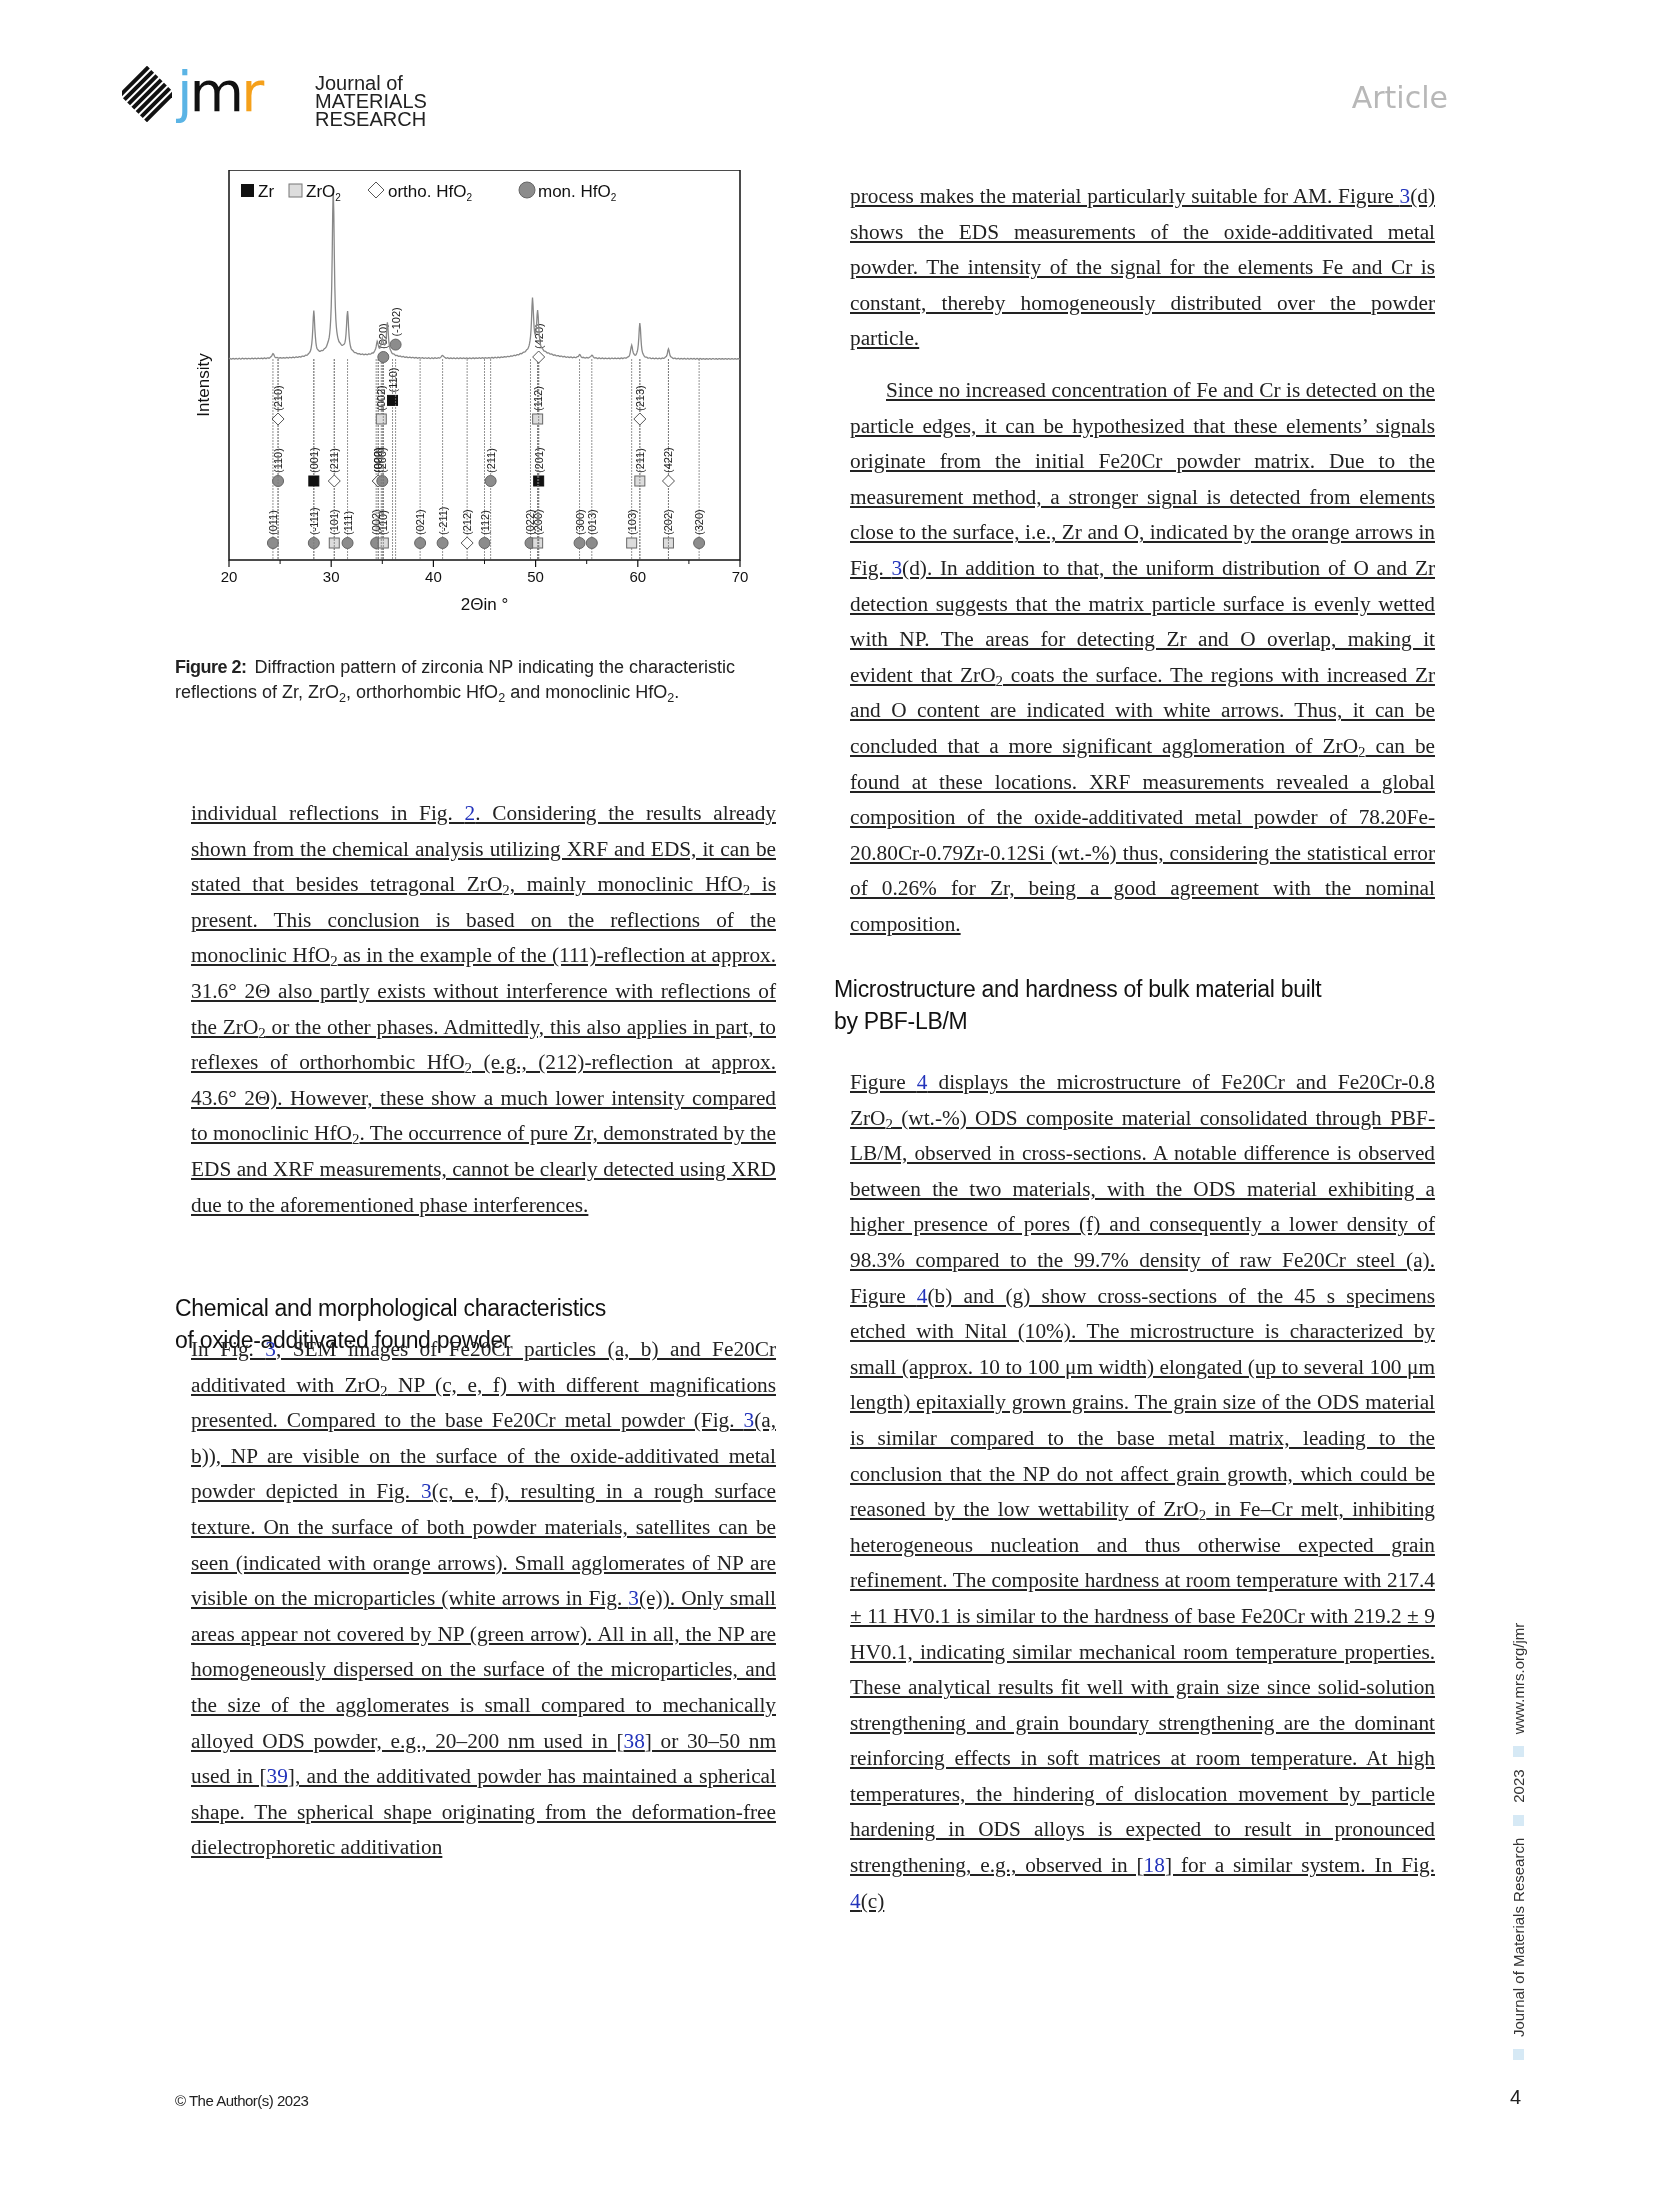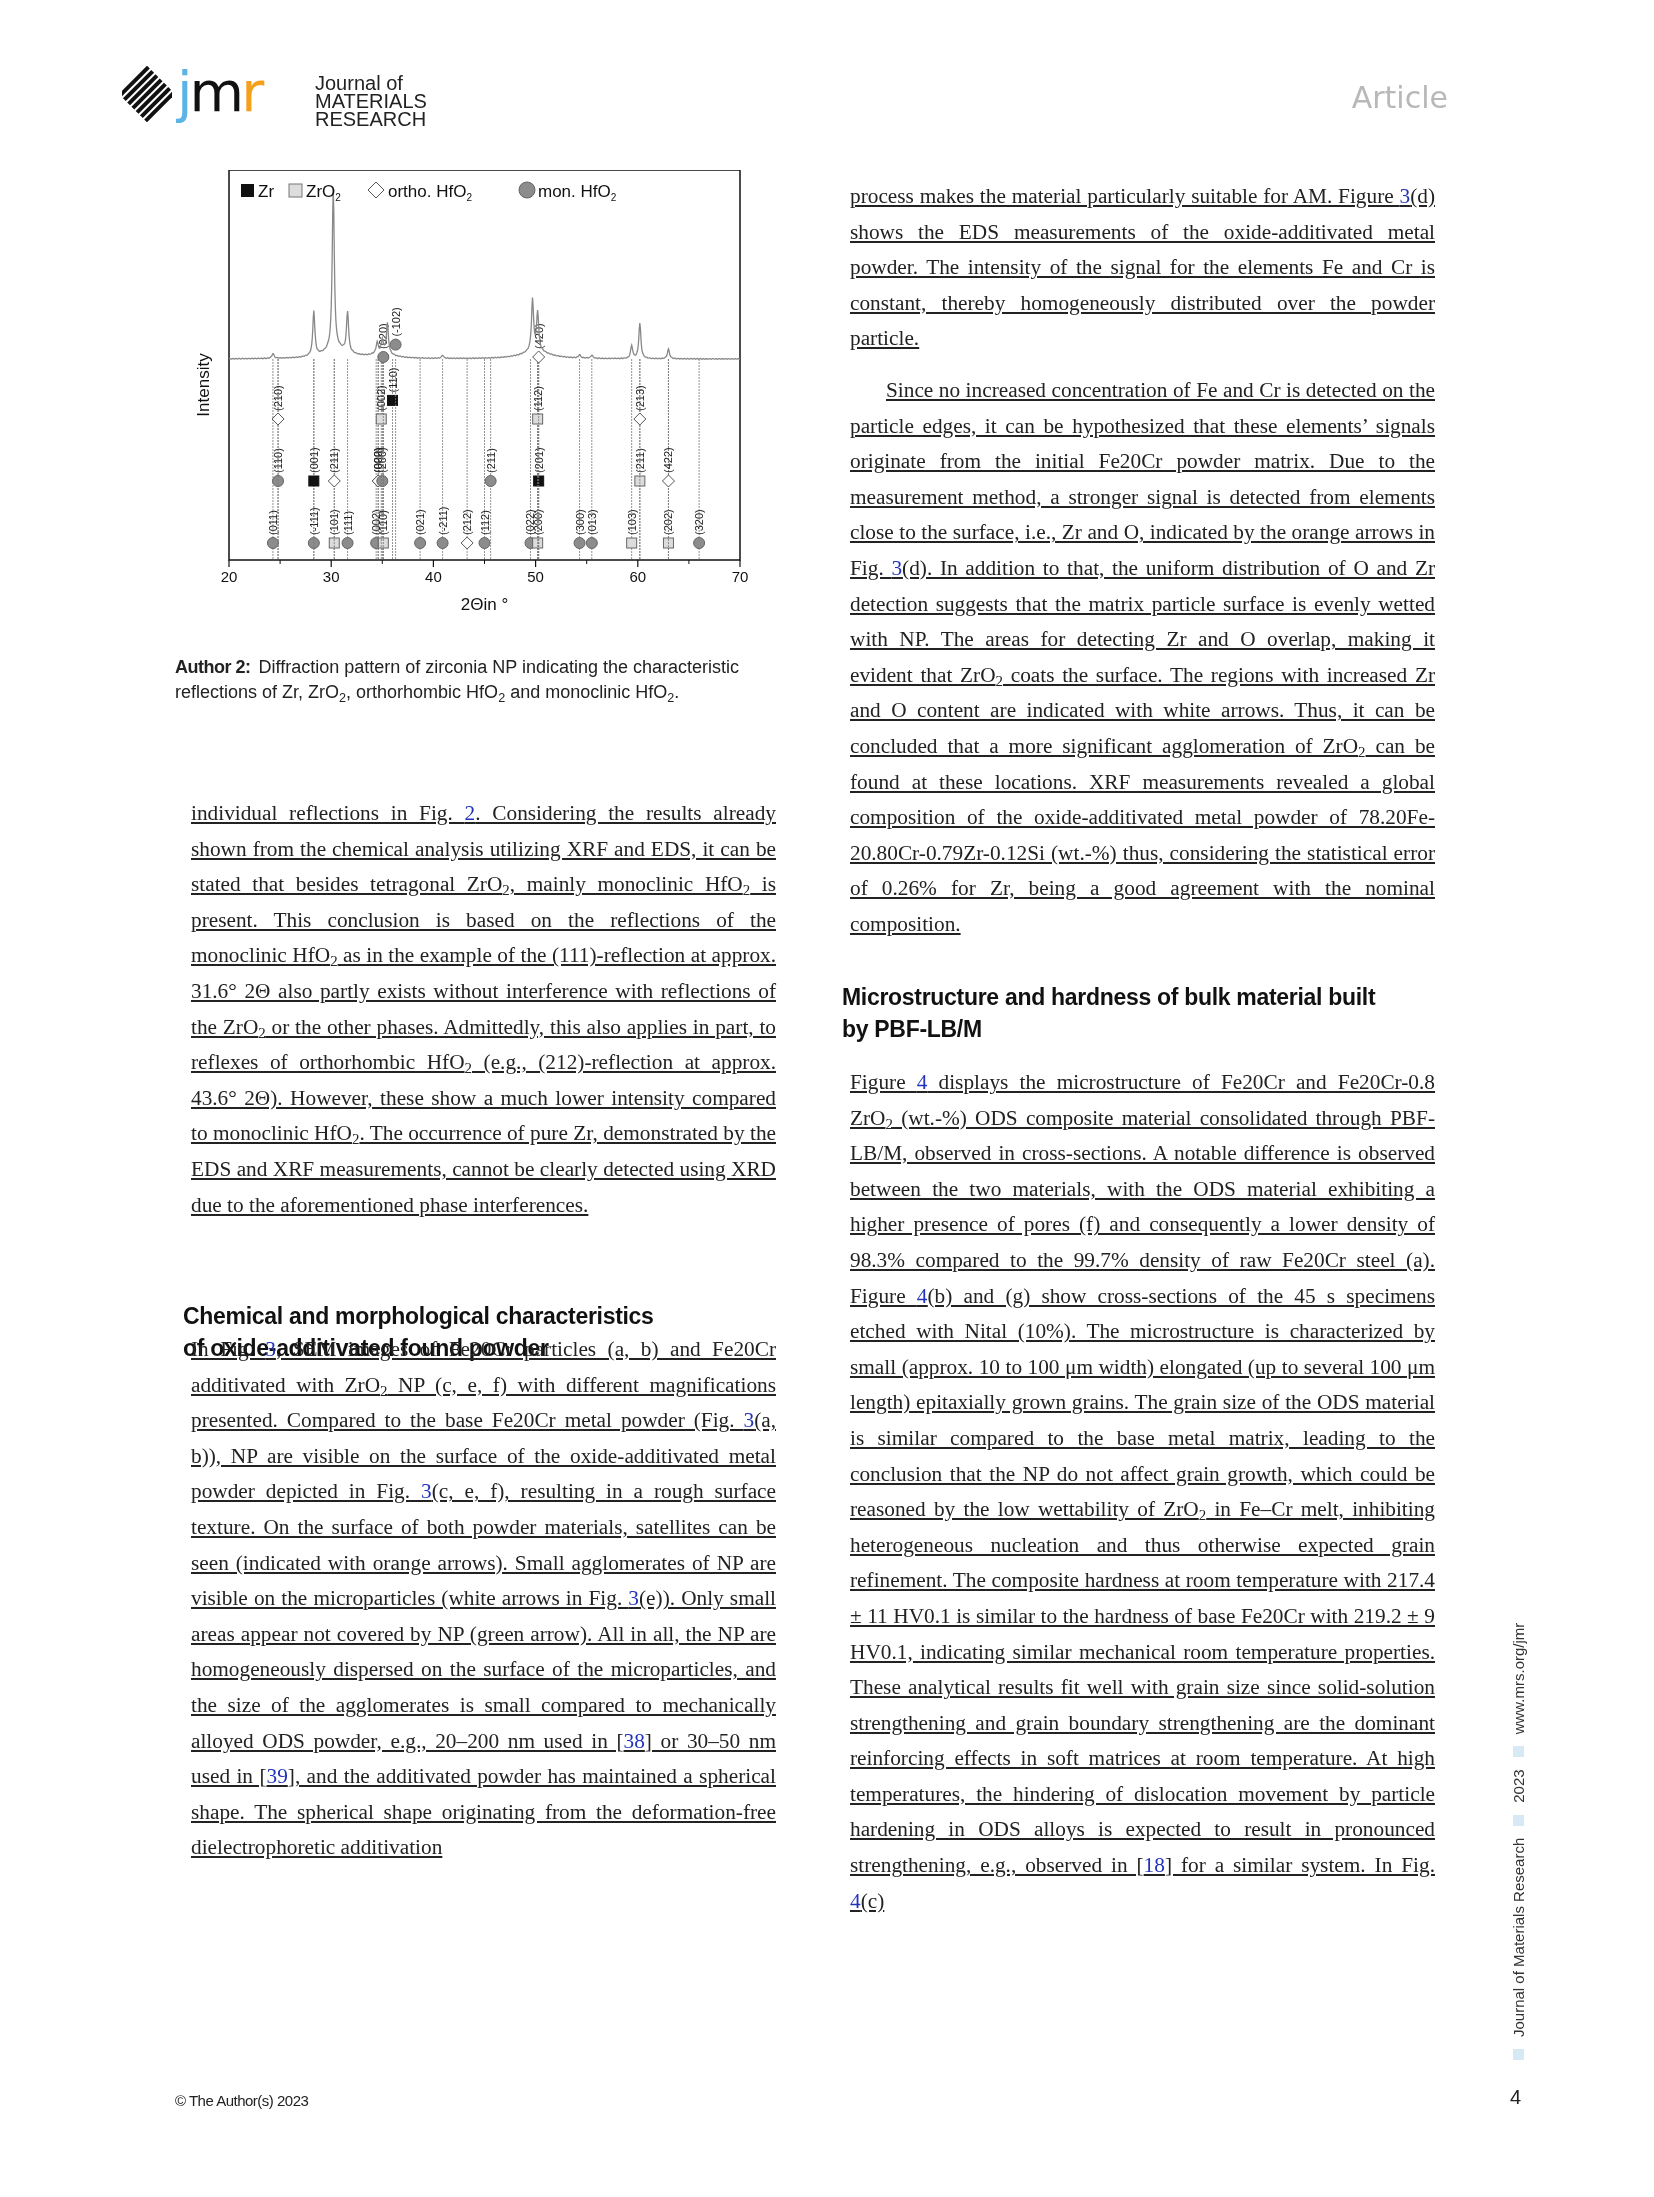--- a/index.html
+++ b/index.html
@@ -17,21 +17,21 @@
   #figure { left:185px; top:170px; width:600px; height:470px; }
   #figure svg text { font-family:"Liberation Sans", sans-serif; }
   #caption { left:175px; top:655px; width:620px; font-family:"Liberation Sans", sans-serif; font-size:18px; line-height:25px; color:#222; }
   #caption b { font-weight:bold; letter-spacing:-0.5px; margin-right:8px; }
   
   .col { width:617px; font-size:21.3px; line-height:35.6px; text-align:justify; }
   .col p { margin:16px;text-decoration:underline; }
   .col p.indent { text-indent:36px; }
   .ref { color:#2233bb; }
   sub { font-size:0.7em; line-height:0; vertical-align:-0.3em; }
-  h2.section { margin:8px; font-family:"Liberation Sans", sans-serif; font-weight:bold; font-size:23px; line-height:32px; color:#111; letter-spacing:-0.3px; }
+  h2.section { margin:0; font-family:"Liberation Sans", sans-serif; font-weight:normal; font-size:23px; line-height:32px; color:#111; letter-spacing:-0.3px; }
   #left-col-1 { left:175px; top:780px; }
   #left-section { left:175px; top:1292px; width:617px; }
   #left-col-2 { left:175px; top:1316px; }
   #right-col-1 { left:834px; top:163px; }
   #right-section { left:834px; top:973px; width:617px; }
   #right-col-2 { left:834px; top:1049px; }
   
   #sidebar { left:1506px; top:2060px; width:480px; height:24px; transform-origin:0 0; transform:rotate(-90deg);
              font-family:"Liberation Sans", sans-serif; font-size:15px; color:#333; display:flex; align-items:center; gap:12px; white-space:nowrap; }
   .sq { display:inline-block; width:11px; height:11px; background:#d6e9f5; }
@@ -281,21 +281,21 @@
           <path d="M191,12L199,20L191,28L183,20Z" fill="#fff" stroke="#555"></path>
           <text x="203" y="27" font-size="17" fill="#111">ortho. HfO<tspan font-size="10" dy="4">2</tspan></text>
         </g>
         <g>
           <circle cx="342" cy="20" r="8" fill="#8c8c8c" stroke="#666"></circle>
           <text x="353" y="27" font-size="17" fill="#111">mon. HfO<tspan font-size="10" dy="4">2</tspan></text>
         </g>
       </g>
   </svg>
 </div>
-<div id="caption" class="abs"><b>Author 2:</b><span>Diffraction pattern of zirconia NP indicating the characteristic reflections of Zr, ZrO<sub>2</sub>, orthorhombic HfO<sub>2</sub> and monoclinic HfO<sub>2</sub>.</span></div>
+<div id="caption" class="abs"><b>Figure 2:</b><span>Diffraction pattern of zirconia NP indicating the characteristic reflections of Zr, ZrO<sub>2</sub>, orthorhombic HfO<sub>2</sub> and monoclinic HfO<sub>2</sub>.</span></div>
 
 <div id="left-col-1" class="abs col">
   <p>individual reflections in Fig. <span class="ref">2</span>. Considering the results already shown from the chemical analysis utilizing XRF and EDS, it can be stated that besides tetragonal ZrO<sub>2</sub>, mainly monoclinic HfO<sub>2</sub> is present. This conclusion is based on the reflections of the monoclinic HfO<sub>2</sub> as in the example of the (111)-reflection at approx. 31.6° 2Θ also partly exists without interference with reflections of the ZrO<sub>2</sub> or the other phases. Admittedly, this also applies in part, to reflexes of orthorhombic HfO<sub>2</sub> (e.g., (212)-reflection at approx. 43.6° 2Θ). However, these show a much lower intensity compared to monoclinic HfO<sub>2</sub>. The occurrence of pure Zr, demonstrated by the EDS and XRF measurements, cannot be clearly detected using XRD due to the aforementioned phase interferences.</p>
 </div>
 <div id="left-section" class="abs">
   <h2 class="section"><span>Chemical and morphological characteristics</span><br><span>of oxide-additivated found powder</span></h2>
 </div>
 <div id="left-col-2" class="abs col">
   <p>In Fig. <span class="ref">3</span>, SEM images of Fe20Cr particles (a, b) and Fe20Cr additivated with ZrO<sub>2</sub> NP (c, e, f) with different magnifications presented. Compared to the base Fe20Cr metal powder (Fig. <span class="ref">3</span>(a, b)), NP are visible on the surface of the oxide-additivated metal powder depicted in Fig. <span class="ref">3</span>(c, e, f), resulting in a rough surface texture. On the surface of both powder materials, satellites can be seen (indicated with orange arrows). Small agglomerates of NP are visible on the microparticles (white arrows in Fig. <span class="ref">3</span>(e)). Only small areas appear not covered by NP (green arrow). All in all, the NP are homogeneously dispersed on the surface of the microparticles, and the size of the agglomerates is small compared to mechanically alloyed ODS powder, e.g., 20–200 nm used in [<span class="ref">38</span>] or 30–50 nm used in [<span class="ref">39</span>], and the additivated powder has maintained a spherical shape. The spherical shape originating from the deformation-free dielectrophoretic additivation</p>
 </div>

